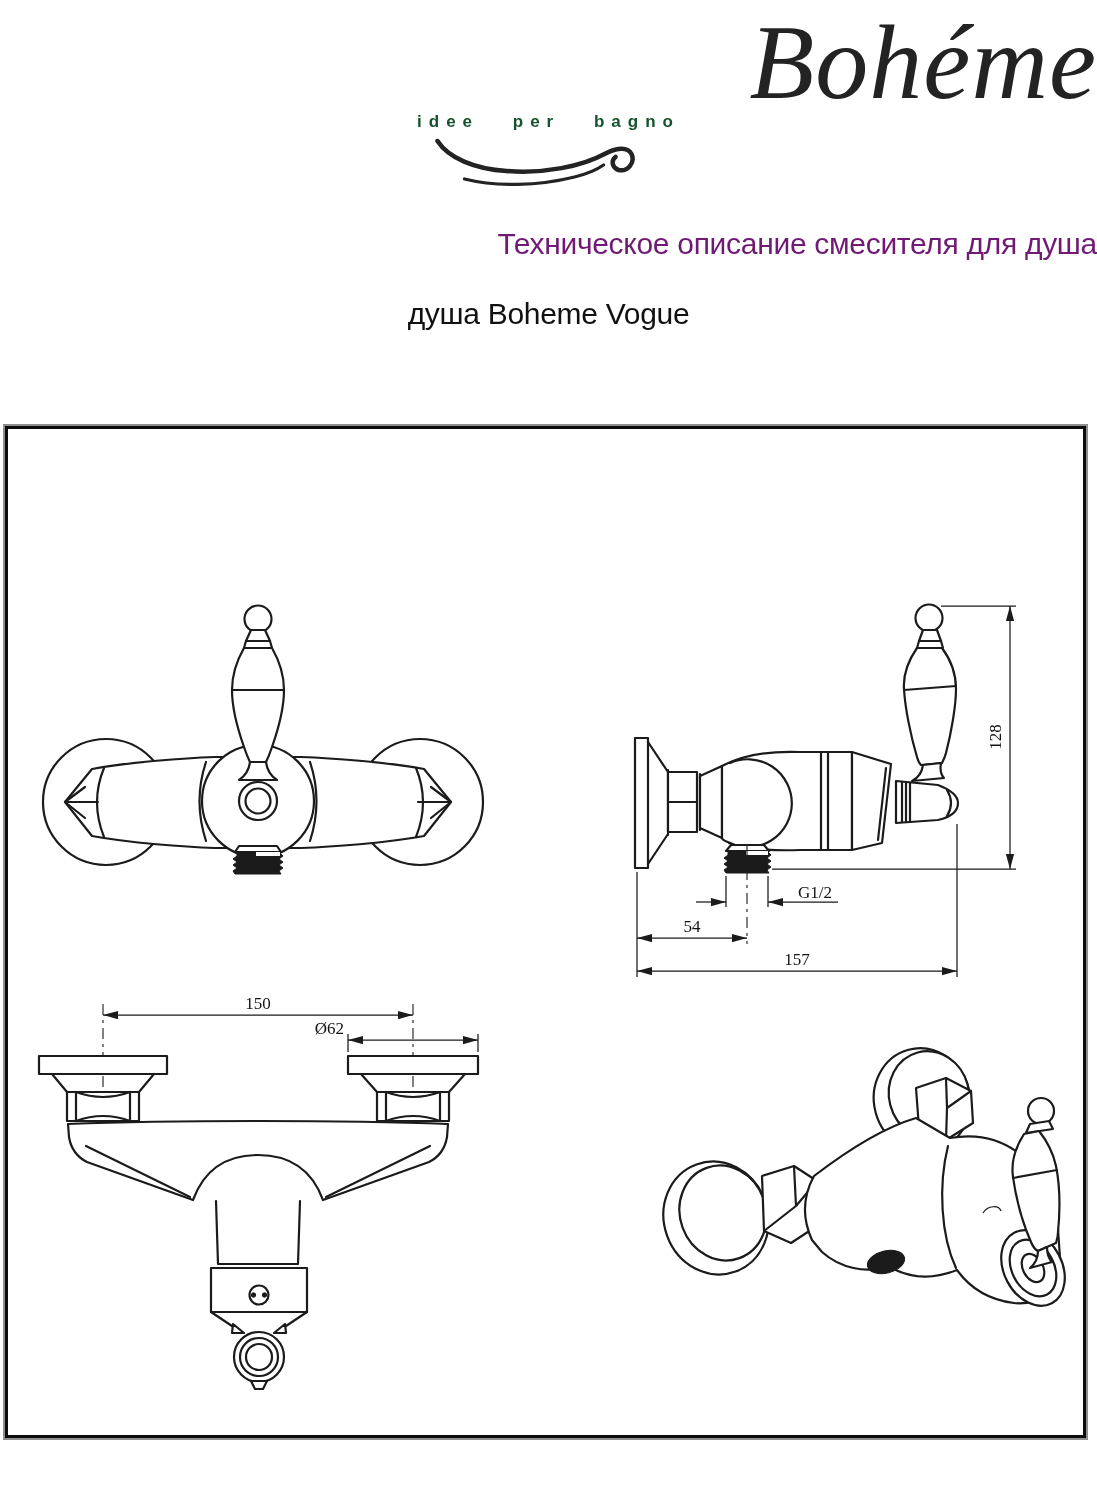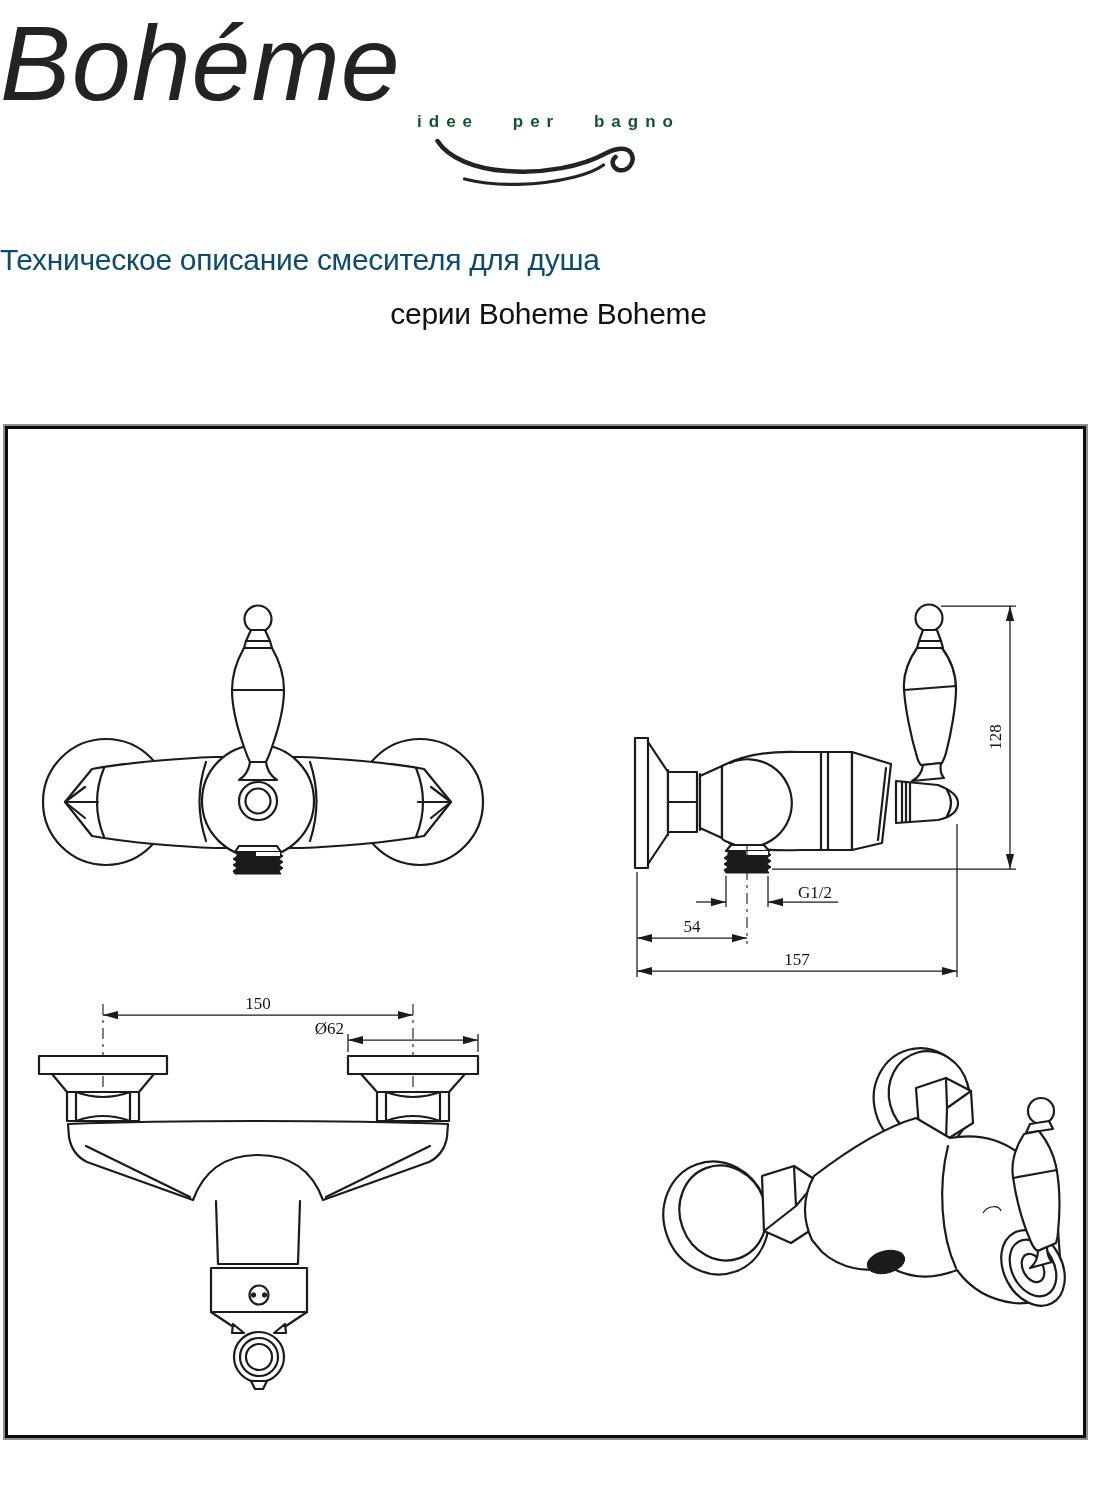--- a/index.html
+++ b/index.html
@@ -2,34 +2,34 @@
 <html><head>
 <meta charset="utf-8">
 <style>
   html,body { margin:0; padding:0; }
   body {
     width:1097px; height:1500px; position:relative; overflow:hidden;
     background:#ffffff; color:#1b1b1b;
     font-family:"Liberation Sans", sans-serif;
   }
   .logo-brand {
-    position:absolute; top:0px; left:0; right:0; text-align:left;
-    font-family:Liberation Sans, sans-serif; font-style:italic;
+    position:absolute; top:0px; left:0; right:0; text-align:right;
+    font-family:Liberation Serif, serif; font-style:italic;
     font-size:106px; line-height:126px; letter-spacing:1px; color:#232323;
     white-space:nowrap;
   }
   .logo-tagline {
     position:absolute; top:112px; left:0; right:0; text-align:center;
     font-size:17px; font-weight:bold; letter-spacing:7px; word-spacing:22px;
     color:#14532d;
   }
   .logo-flourish { position:absolute; top:138px; left:50%; transform:translateX(-54%); }
   .title-1 {
-    position:absolute; top:227px; left:0; width:100%; text-align:left;
-    font-size:30px; letter-spacing:-0.3px; color:#0c4a6e;margin-top:16px;
+    position:absolute; top:227px; left:0; width:100%; text-align:right;
+    font-size:30px; letter-spacing:-0.3px; color:#701a75;
   }
   .title-2 {
     position:absolute; top:297px; left:0; width:100%; text-align:center;
     font-size:30px; letter-spacing:-0.3px; color:#111;
   }
   .frame-outer {
     position:absolute; left:3px; top:424px; width:1085px; height:1016px;
     border:2px solid #8e8e8e; box-sizing:border-box;
   }
   .frame-inner { position:absolute; inset:0; border:3px solid #0c0c0c; background:#fff; }
@@ -50,21 +50,21 @@
 <body>
 
 <div class="logo-brand">Bohéme</div>
 <div class="logo-tagline">idee per bagno</div>
 <svg class="logo-flourish" width="212" height="52" viewBox="0 0 212 52">
   <path class="flor" stroke-width="4.5" d="M 3,3 C 14,20 40,31 72,33 C 110,36 148,28 170,16 C 181,10 193,8 197,16 C 201,25 193,34 184,32 C 178,30 176,23 181,19"></path>
   <path class="flor" stroke-width="3.2" d="M 30,41 C 62,49 104,48 140,39 C 152,36 162,32 169,27"></path>
 </svg>
 
 <div class="title-1">Техническое описание смесителя для душа</div>
-<div class="title-2">серии Boheme Boheme</div>
+<div class="title-2">душа Boheme Vogue</div>
 
 <div class="frame-outer">
   <div class="frame-inner">
     <svg class="drawing" viewBox="8 429 1075 1006" preserveAspectRatio="none">
       <defs>
         <marker id="arr" viewBox="0 0 12 8" refX="12" refY="4" markerWidth="12" markerHeight="8" orient="auto-start-reverse">
           <path d="M0,0.7 L12,4 L0,7.3 Z" fill="#1b1b1b"></path>
         </marker>
       </defs>
 

